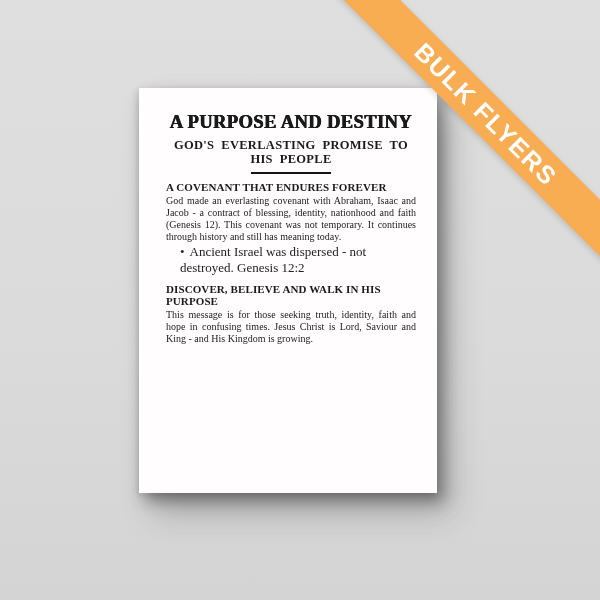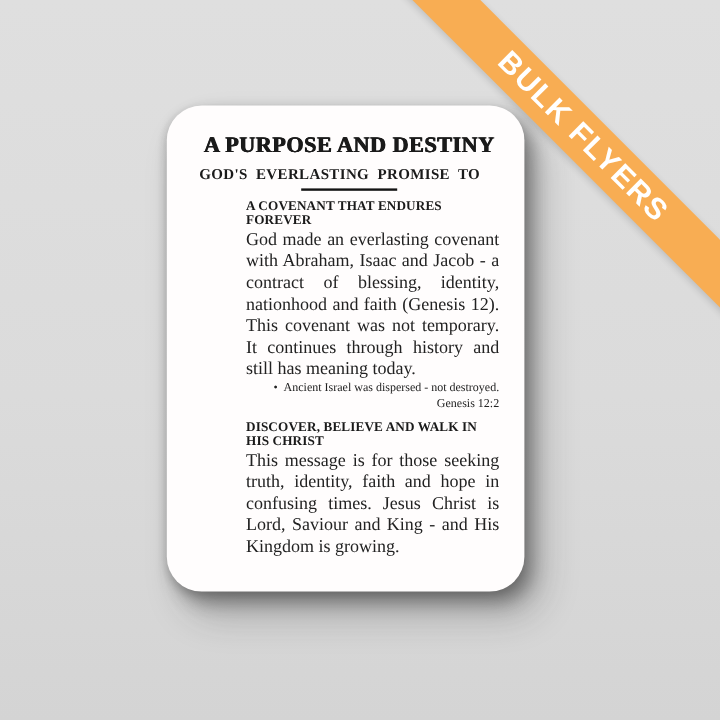--- a/index.html
+++ b/index.html
@@ -20,51 +20,50 @@
     position:relative;width:600px;height:600px;overflow:hidden;
     background:linear-gradient(180deg,#dfdfdf 0%,#dbdbdb 55%,#d4d4d4 100%);
   }
   .paper{
     position:absolute;left:139px;top:88px;width:298px;height:405px;
     background:var(--paper);
     box-shadow:
       6px 8px 14px rgba(40,40,40,0.45),
       14px 20px 30px rgba(40,40,40,0.26),
       -2px 2px 6px rgba(0,0,0,0.10);
-    border-radius: 29px;
   }
   .paper-inner{
     height:100%;overflow:hidden;
     padding:24px 21px 0 27px;
     color:var(--ink);
   }
   .title{
     margin:0;text-align:center;
     font-size:18.5px;line-height:1.12;font-weight:700;
     letter-spacing:0.4px;
     text-shadow:0.5px 0 0 currentColor,-0.3px 0 0 currentColor;
   }
   .title span{display:block;}
   .subtitle{
-    margin:5px 0 0;text-align:left;
+    margin:5px 0 0;text-align:center;
     font-size:12.5px;font-weight:700;line-height:1.18;
     word-spacing:3.5px;letter-spacing:0.3px;
   }
   .subtitle span{display:block;}
   .rule{width:80px;height:2px;background:#141414;margin:5px auto 0;}
-  .sections{margin-top:3px;margin-left:39px;}
+  .sections{margin-top:3px;}
   .sec-heading{
     margin:7px 0 2px;font-size:11px;font-weight:700;letter-spacing:0.1px;
   }
   .sec-body{
-    margin:0;font-size:15px;line-height:1.19;text-align:justify;color:#222222;
+    margin:0;font-size:10px;line-height:1.19;text-align:justify;color:#222222;
   }
   .bullets{
     margin:1px 0 0;padding:0 0 0 14px;list-style:none;
-    font-size:10px;line-height:1.25;color:#222222;text-align:right;
+    font-size:13px;line-height:1.25;color:#222222;
   }
   .bullets li::before{content:"\2022";margin-right:5px;}
   .ribbon{
     position:absolute;left:246px;top:94px;width:480px;height:40px;
     background:var(--banner);
     transform:rotate(45deg);
     display:flex;align-items:center;justify-content:center;
     color:var(--banner-text);
     font-family:"Liberation Sans", sans-serif;
     font-weight:700;font-size:25px;letter-spacing:1.5px;
@@ -79,20 +78,21 @@
 
   <div class="paper">
     <div class="paper-inner">
 
       <h1 class="title">
         <span>A PURPOSE AND DESTINY</span>
       </h1>
 
       <h2 class="subtitle">
         <span>GOD'S EVERLASTING PROMISE TO</span>
+        <span>HIS PEOPLE</span>
       </h2>
 
       <div class="rule"></div>
 
       <div class="sections">
 
         <section>
           <h3 class="sec-heading">A COVENANT THAT ENDURES FOREVER</h3>
           <p class="sec-body">God made an everlasting covenant with Abraham, Isaac and Jacob - a contract of blessing, identity, nationhood and faith (Genesis 12). This covenant was not temporary. It continues through history and still has meaning today.</p>
         </section>
@@ -100,21 +100,21 @@
         <section>
           <ul class="bullets">
             <li>Ancient Israel was dispersed - not destroyed. Genesis 12:2</li>
           </ul>
         </section>
 
         <section>
         </section>
 
         <section>
-          <h3 class="sec-heading">DISCOVER, BELIEVE AND WALK IN HIS CHRIST</h3>
+          <h3 class="sec-heading">DISCOVER, BELIEVE AND WALK IN HIS PURPOSE</h3>
           <p class="sec-body">This message is for those seeking truth, identity, faith and hope in confusing times. Jesus Christ is Lord, Saviour and King - and His Kingdom is growing.</p>
         </section>
 
       </div>
 
     </div>
   </div>
 
   <div class="ribbon">
     <span>BULK FLYERS</span>

